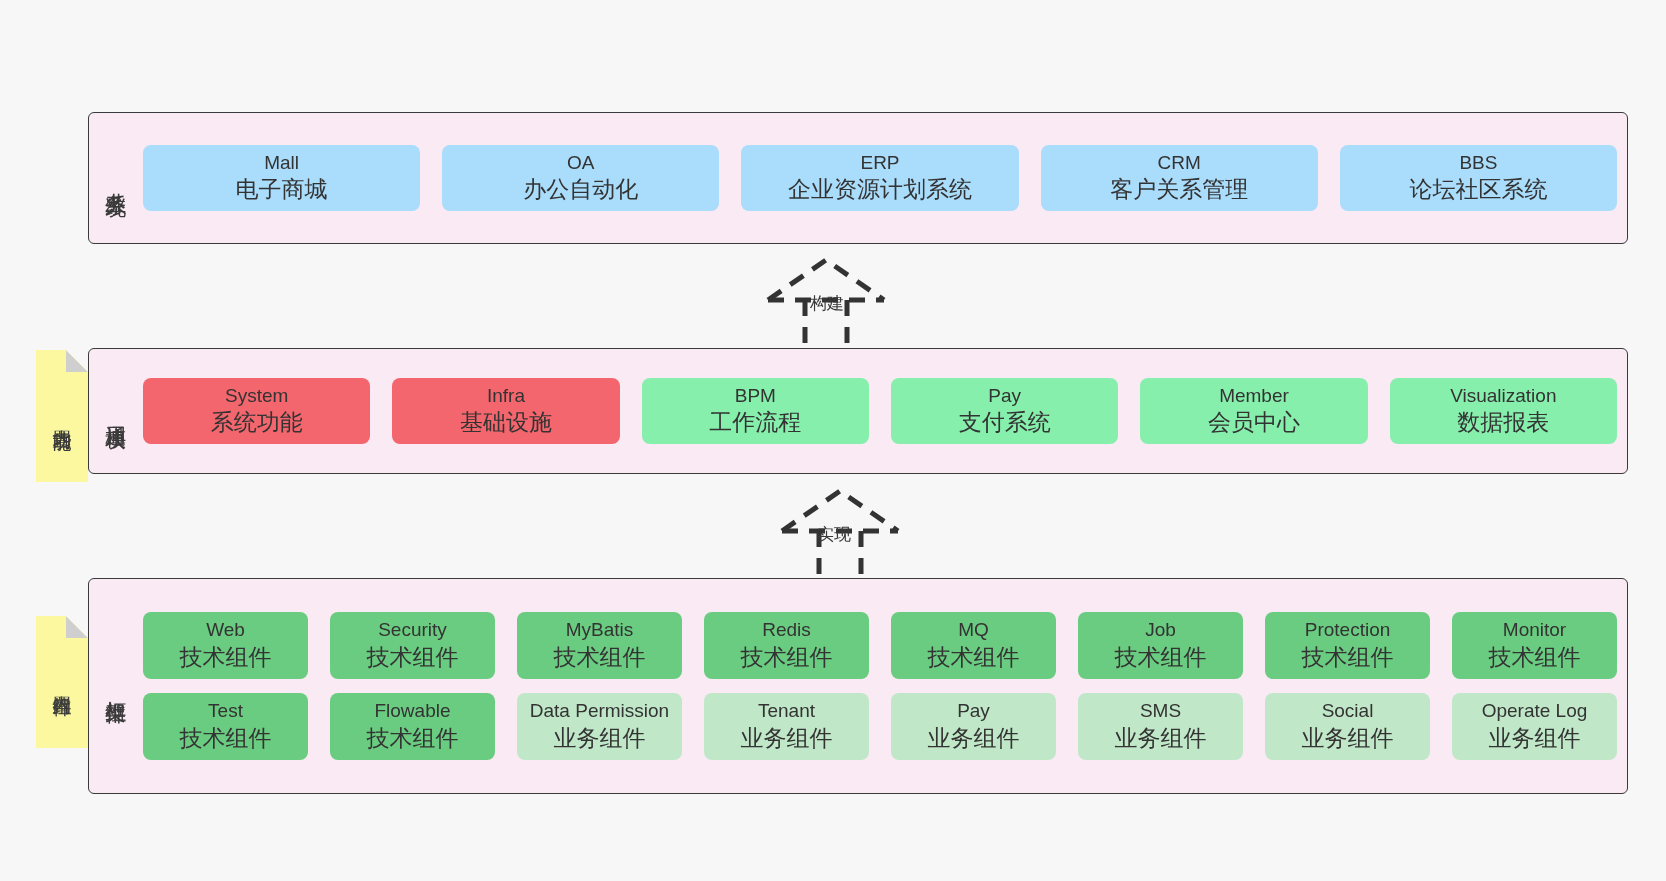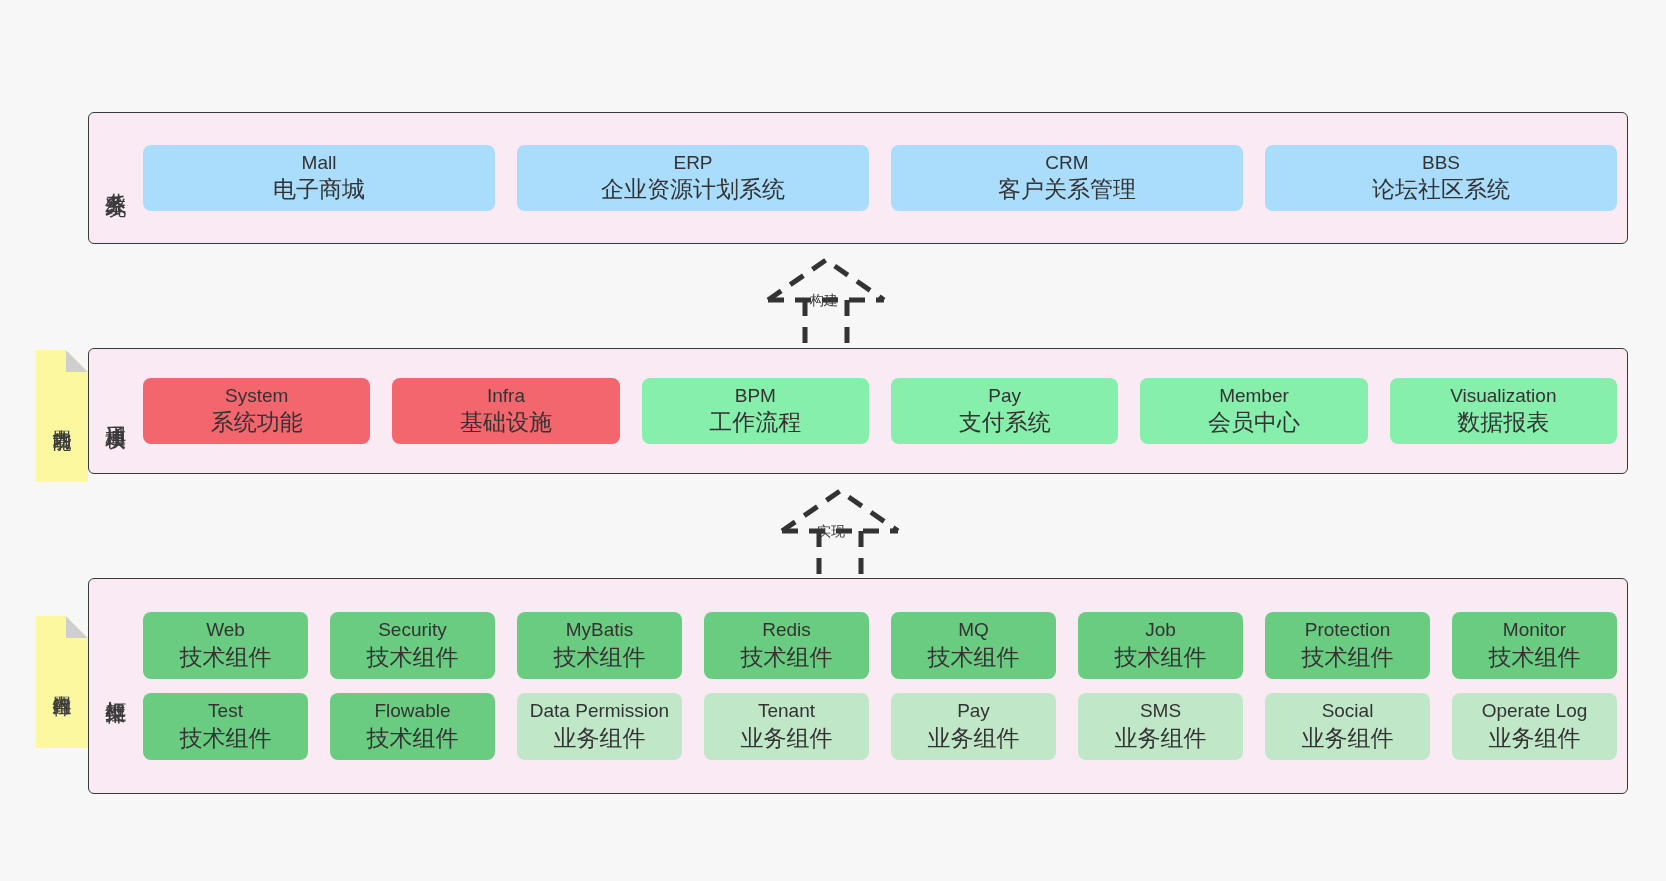--- a/index.html
+++ b/index.html
@@ -123,38 +123,42 @@
     clip-path: polygon(0 0, 100% 100%, 0 100%);
   }
 
   
   .arrow {
     position: absolute;
     z-index: 2;
   }
   .arrow-label {
     position: absolute;
-    font-size: 14px;
+    font-size: 17px;
     color: #3a3a3a;
     white-space: nowrap;
     background: transparent;
   }
 </style>
 </head>
 <body>
 
 <div id="canvas">
 
   <div class="layer" id="layer-business-system" style="left:88px; top:112px; width:1540px; height:132px;">
     <div class="layer-title">业务系统</div>
     <div class="layer-body">
       <div class="row">
         <div class="card c-blue">
           <span class="en">Mall</span>
           <span class="cn">电子商城</span>
+        </div>
+        <div class="card c-blue">
+          <span class="en">OA</span>
+          <span class="cn">办公自动化</span>
         </div>
         <div class="card c-blue">
           <span class="en">ERP</span>
           <span class="cn">企业资源计划系统</span>
         </div>
         <div class="card c-blue">
           <span class="en">CRM</span>
           <span class="cn">客户关系管理</span>
         </div>
         <div class="card c-blue">

